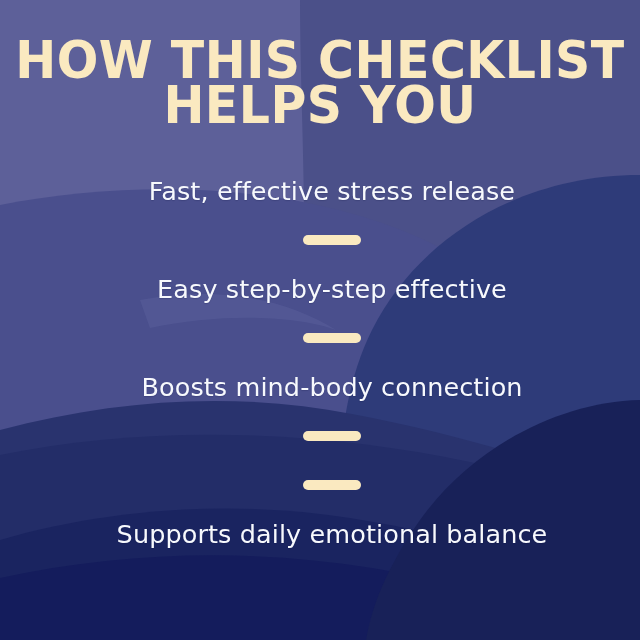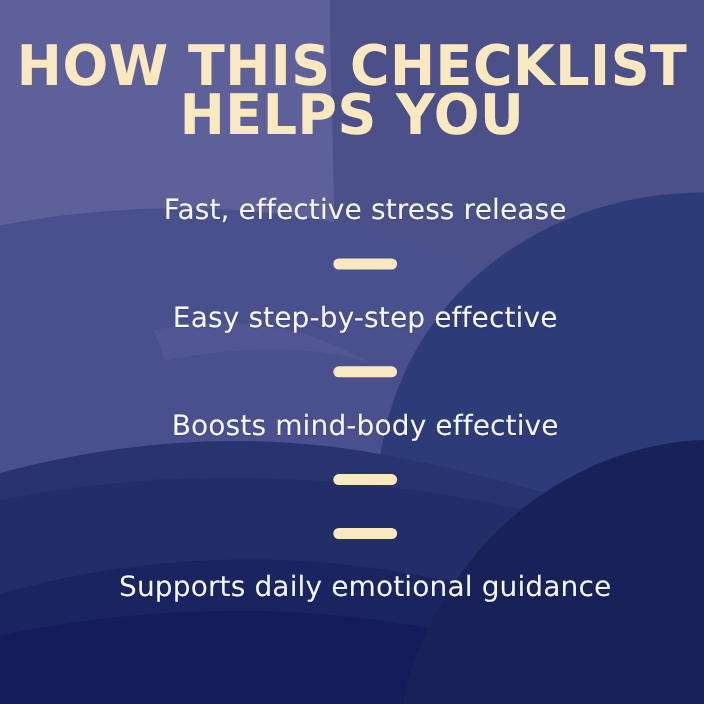--- a/index.html
+++ b/index.html
@@ -150,31 +150,31 @@
 
       <div class="benefit-row">
         <span class="benefit-text">Easy step-by-step effective</span>
       </div>
 
       <div class="divider-row">
         <span class="divider-dash"></span>
       </div>
 
       <div class="benefit-row">
-        <span class="benefit-text">Boosts mind-body effective</span>
+        <span class="benefit-text">Boosts mind-body connection</span>
       </div>
 
       <div class="divider-row">
         <span class="divider-dash"></span>
       </div>
 
 
       <div class="divider-row">
         <span class="divider-dash"></span>
       </div>
 
       <div class="benefit-row">
-        <span class="benefit-text">Supports daily emotional guidance</span>
+        <span class="benefit-text">Supports daily emotional balance</span>
       </div>
 
     </div>
   </div>
 </div>
 
 </body></html>

